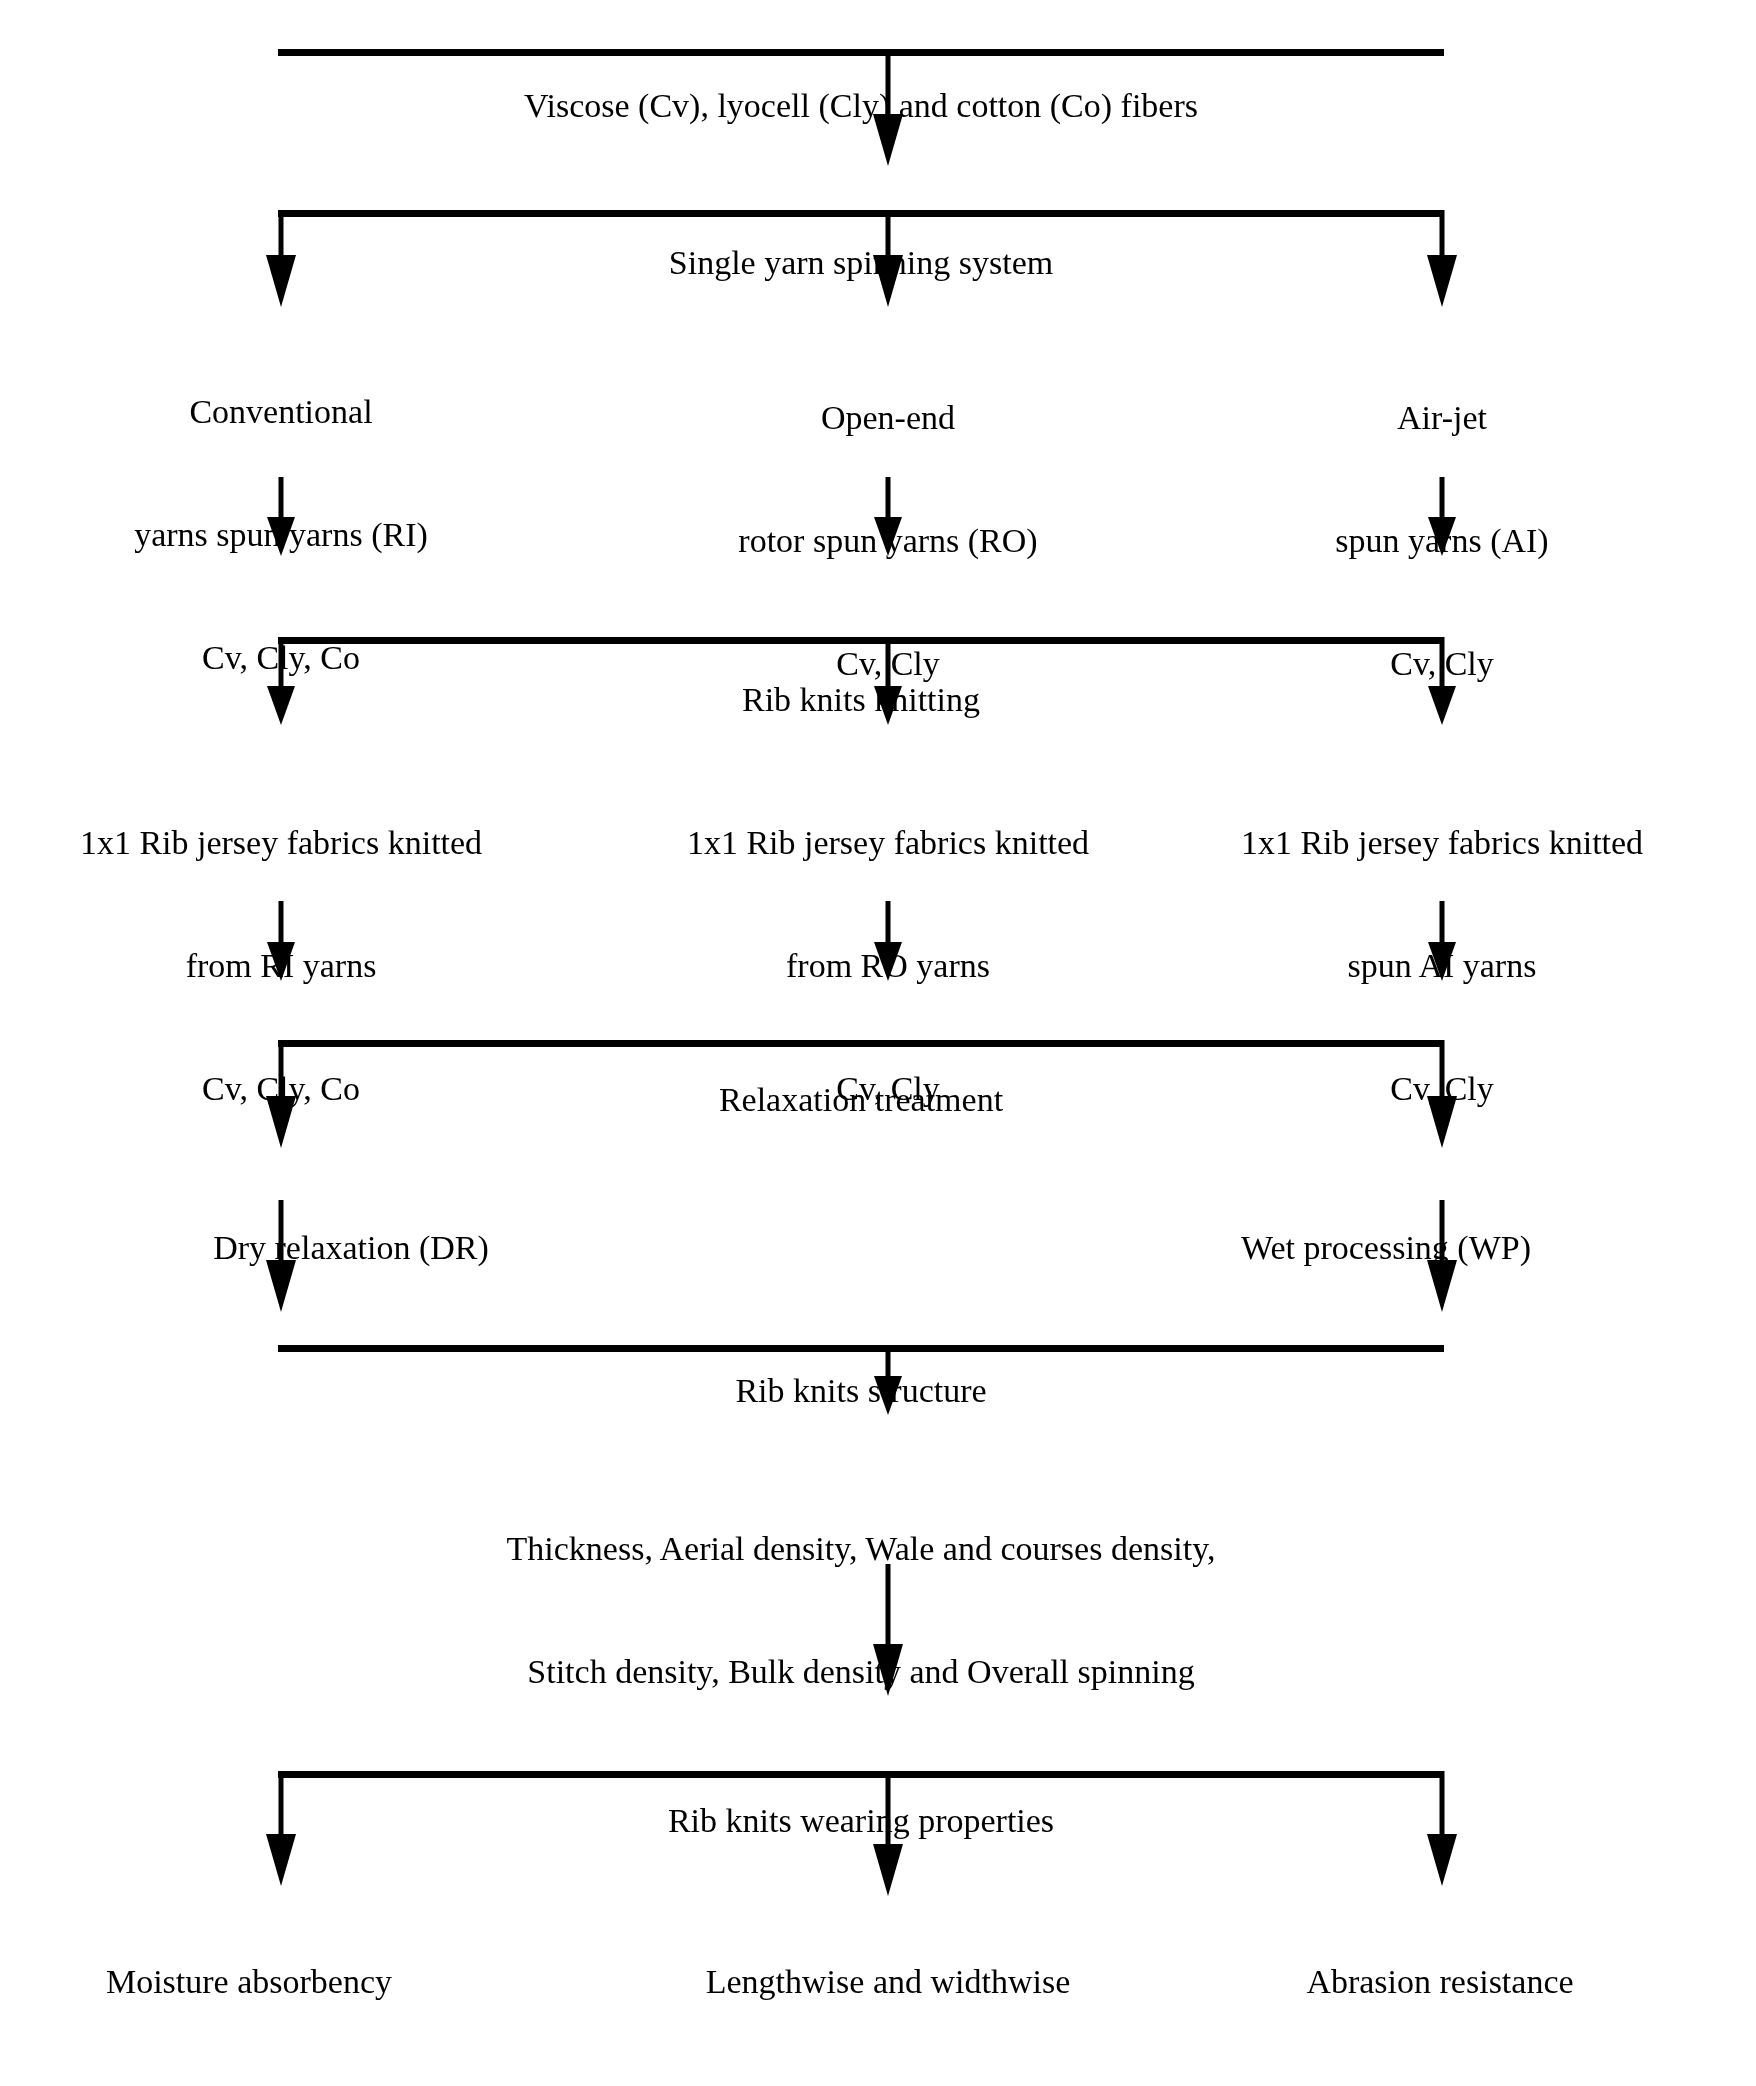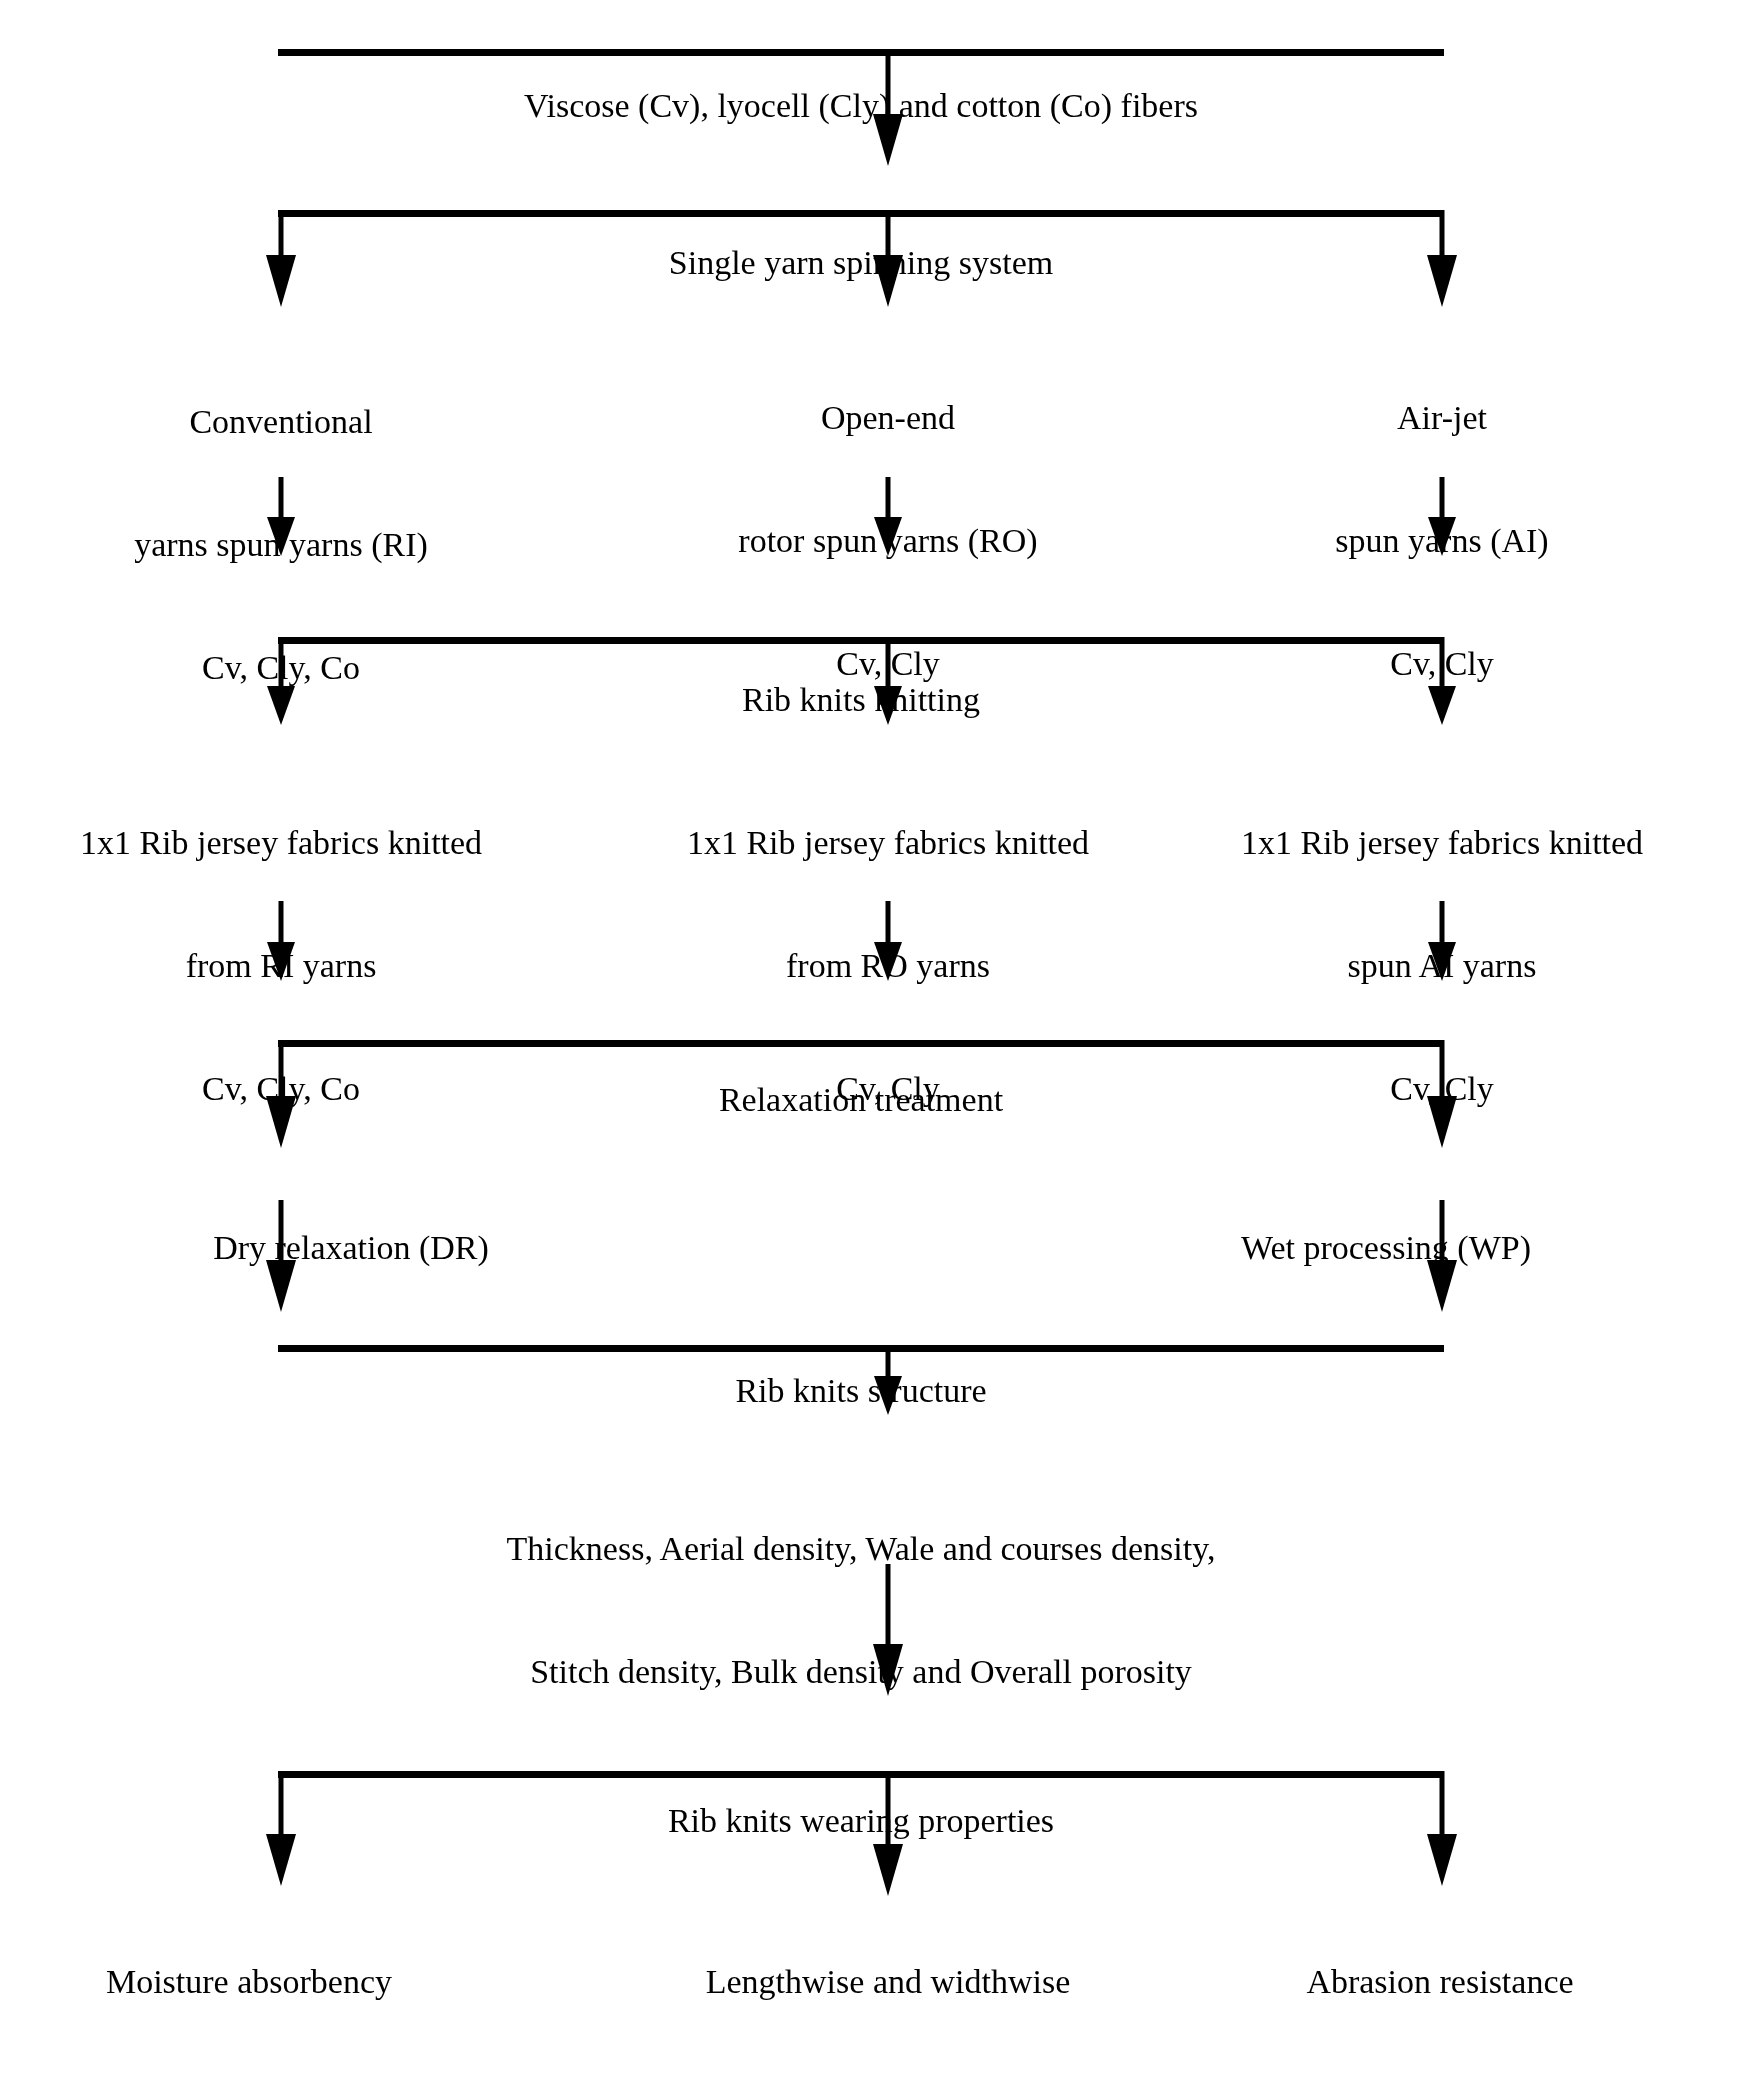--- a/index.html
+++ b/index.html
@@ -74,21 +74,21 @@
 
   <div class="vline" style="left:281px; top:210px; height:52px;"></div>
   <div class="arrowhead" style="left:281px; top:255px;"></div>
 
   <div class="vline" style="left:888px; top:210px; height:52px;"></div>
   <div class="arrowhead" style="left:888px; top:255px;"></div>
 
   <div class="vline" style="left:1442px; top:210px; height:52px;"></div>
   <div class="arrowhead" style="left:1442px; top:255px;"></div>
 
-  <div class="node" style="left:281px; top:319px; width:548px;">
+  <div class="node" style="left:281px; top:309px; width:548px;">
     <span class="ln">Conventional</span>
     <span class="ln">yarns spun yarns (RI)</span>
     <span class="ln">Cv, Cly, Co</span>
   </div>
   <div class="node" style="left:888px; top:315px; width:548px;">
     <span class="ln">Open-end</span>
     <span class="ln">rotor spun yarns (RO)</span>
     <span class="ln">Cv, Cly</span>
   </div>
   <div class="node" style="left:1442px; top:315px; width:548px;">
@@ -172,21 +172,21 @@
   <div class="node" style="left:861px; top:1288px; width:1205px;">
     <span class="ln">Rib knits structure</span>
   </div>
   <div class="hbar" style="left:278px; top:1345px; width:1166px;"></div>
 
   <div class="vline" style="left:888px; top:1345px; height:34px;"></div>
   <div class="arrowhead short" style="left:888px; top:1376px;"></div>
 
   <div class="node" style="left:861px; top:1446px; width:1315px;">
     <span class="ln">Thickness, Aerial density, Wale and courses density,</span>
-    <span class="ln">Stitch density, Bulk density and Overall porosity</span>
+    <span class="ln">Stitch density, Bulk density and Overall spinning</span>
   </div>
 
   <div class="vline" style="left:888px; top:1564px; height:88px;"></div>
   <div class="arrowhead" style="left:888px; top:1644px;"></div>
 
   <div class="node" style="left:861px; top:1718px; width:1205px;">
     <span class="ln">Rib knits wearing properties</span>
   </div>
   <div class="hbar" style="left:278px; top:1771px; width:1166px;"></div>
 

